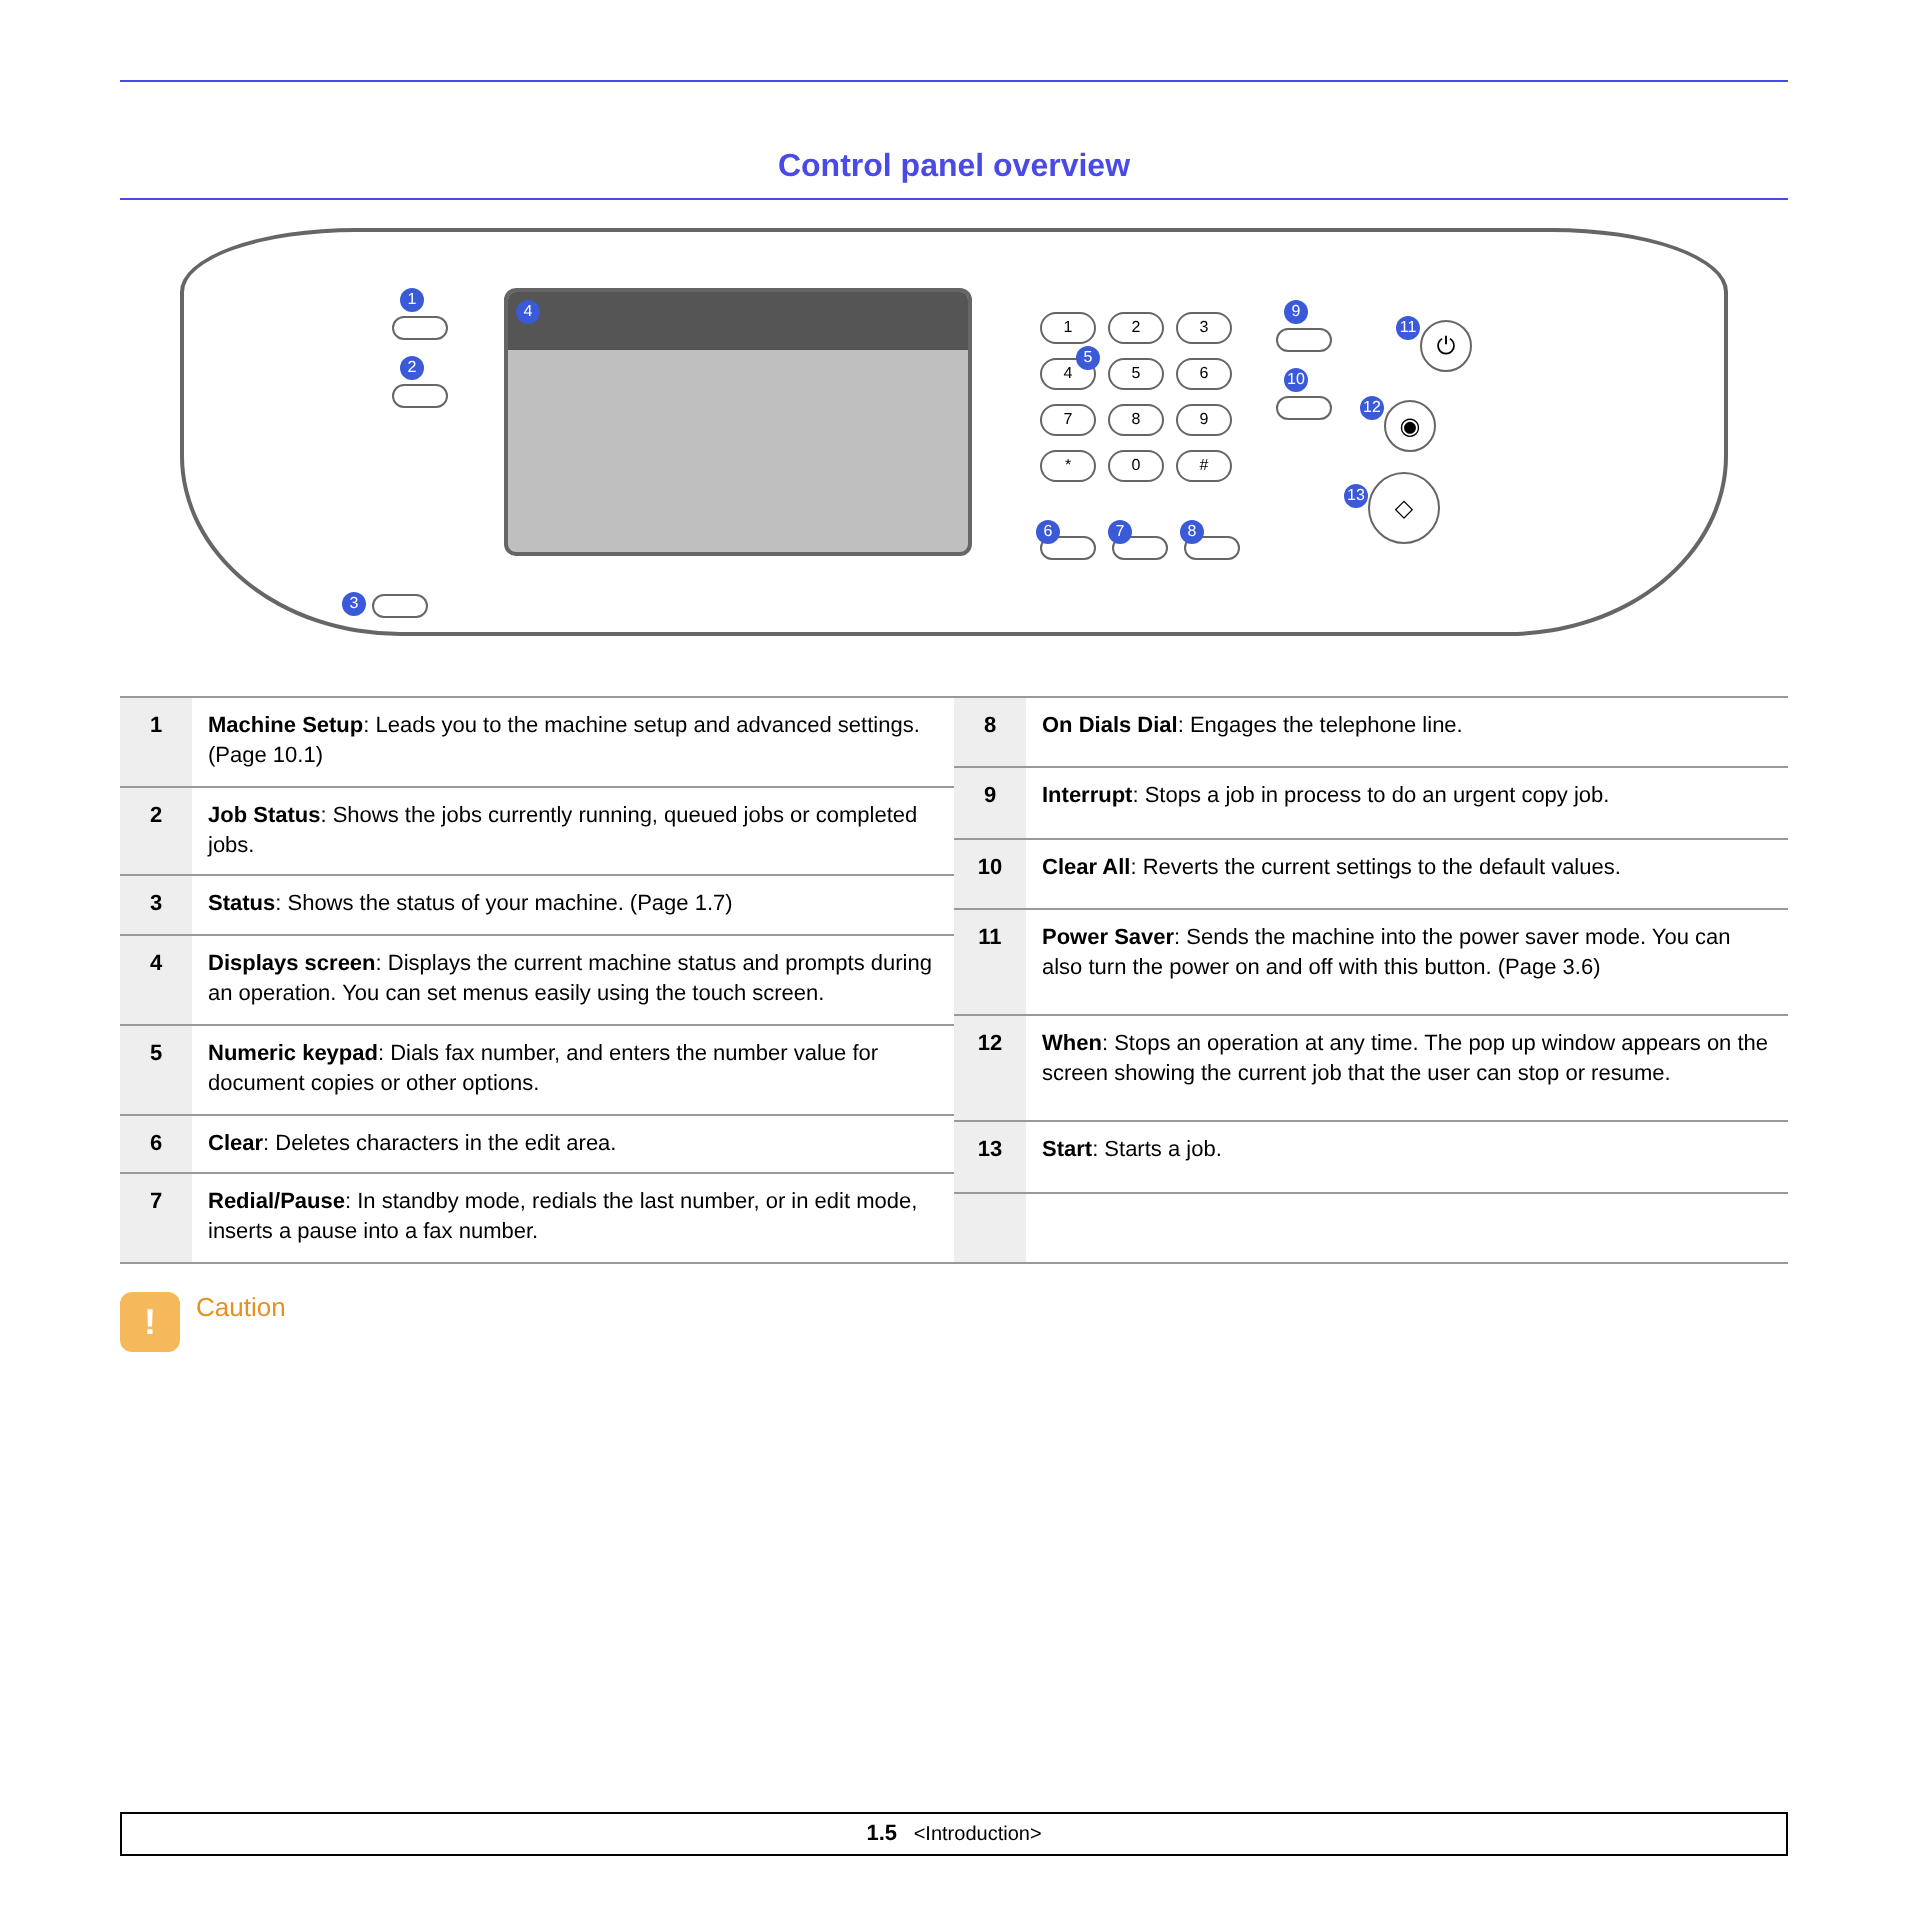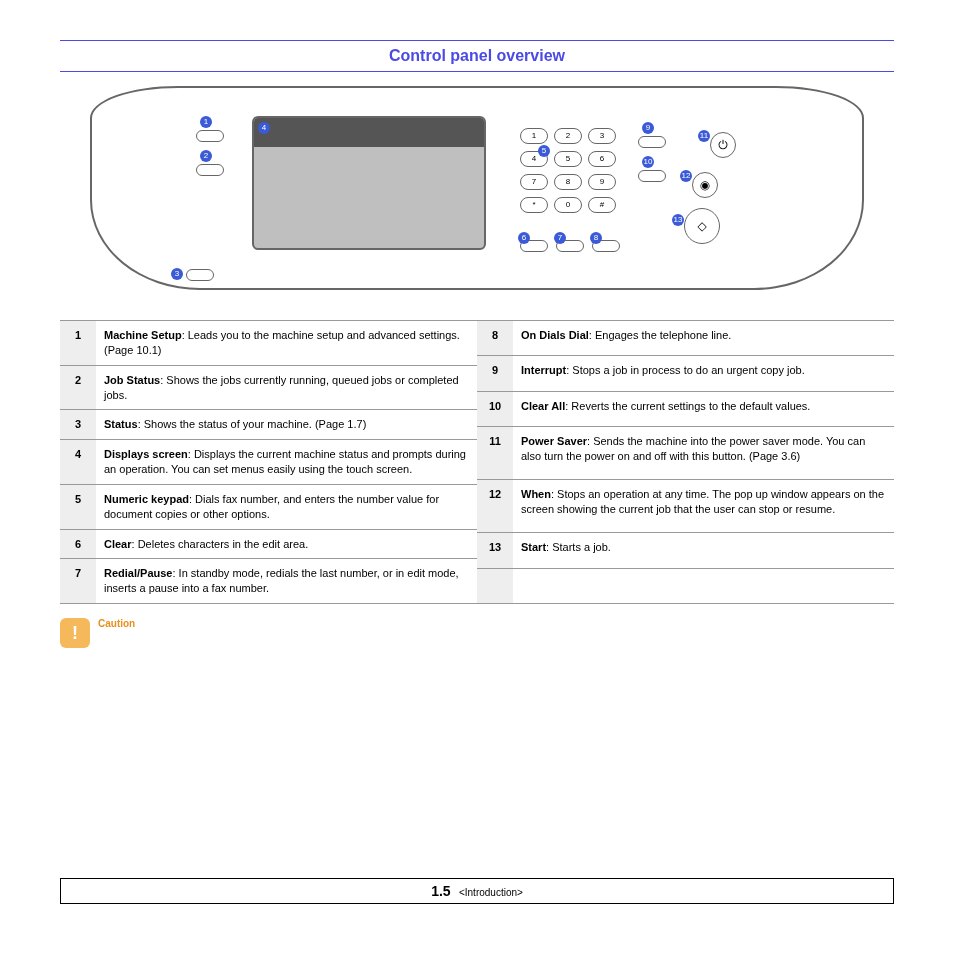--- a/index.html
+++ b/index.html
@@ -14,20 +14,21 @@
   .rule {
     height: 1px;
     background: #4a4ae6;
   }
   .title {
     text-align: center;
     font-size: 16px;
     font-weight: bold;
     color: #4a4ae6;
     padding: 6px 0;
+    margin-top: 28px;
   }
   .panel-wrap {
     margin: 14px 30px 30px 30px;
   }
   .panel {
     position: relative;
     height: 200px;
     border: 2px solid #666;
     border-radius: 88px 88px 110px 110px / 32px 32px 90px 90px;
     background: #fff;
@@ -144,31 +145,31 @@
     color: #fff;
     display: flex;
     align-items: center;
     justify-content: center;
     font-weight: bold;
     font-size: 18px;
     flex-shrink: 0;
   }
   .caution-label {
     color: #e69020;
-    font-weight: bold;
-    font-size: 10px;
+    font-weight: normal;
+    font-size: 13px;
   }
   .footer {
     margin-top: 230px;
     border: 1px solid #000;
     padding: 4px;
     font-size: 10px;
     text-align: center;
   }
-  .footer b { font-size: 14px; }
+  .footer b { font-size: 11px; }
 </style>
 </head>
 <body>
 
 <div class="rule"></div>
 <div class="title">Control panel overview</div>
 <div class="rule"></div>
 
 <div class="panel-wrap">
   <div class="panel">

